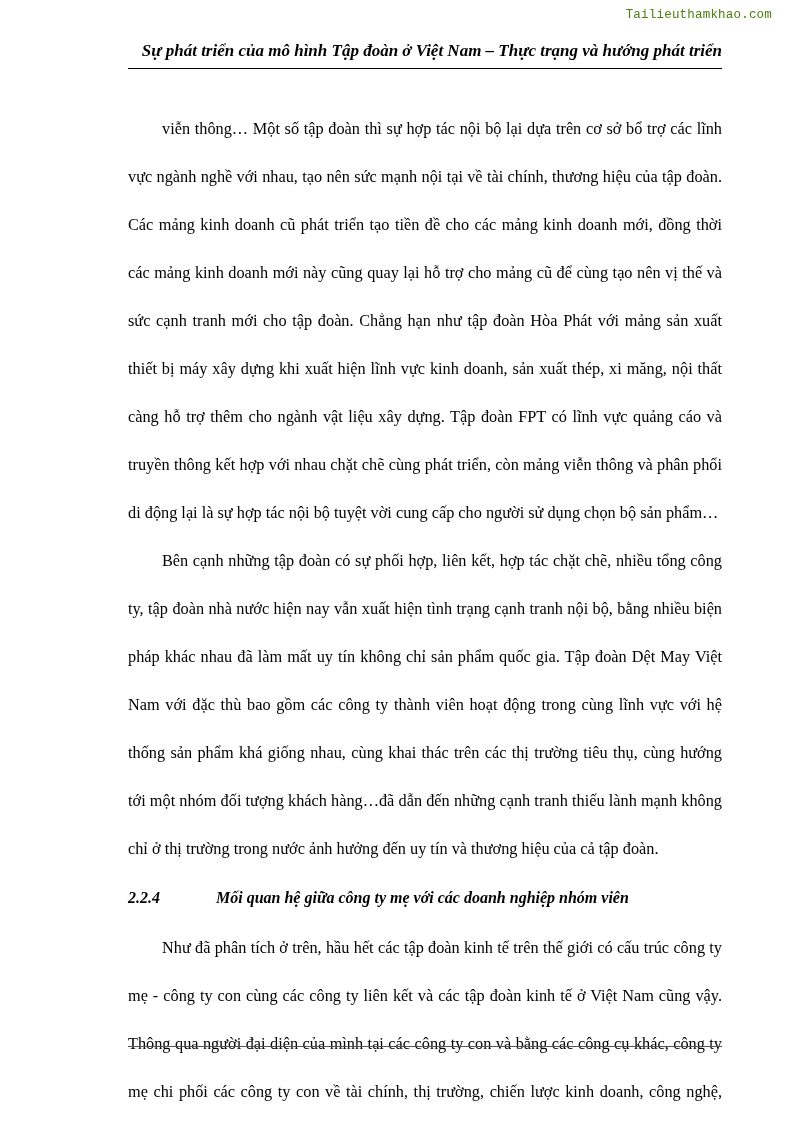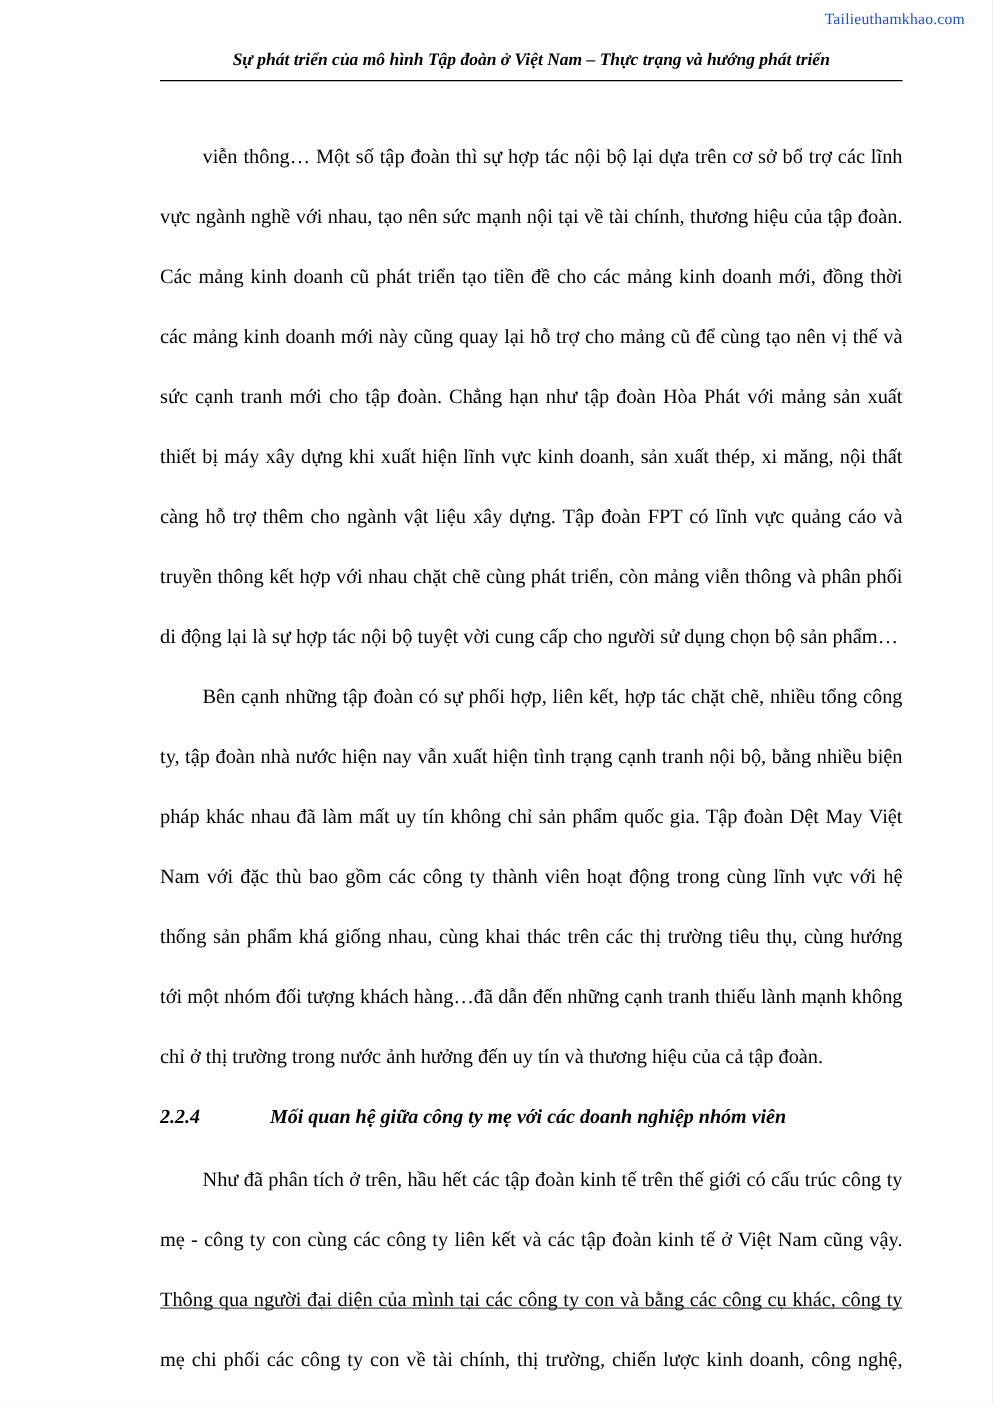--- a/index.html
+++ b/index.html
@@ -15,36 +15,36 @@
     margin: 0 auto;
     overflow: hidden;
     font-family: "Liberation Serif", "DejaVu Serif", serif;
     color: #000000;
     box-sizing: border-box;
   }
   .watermark {
     position: absolute;
     top: 8px;
     right: 22px;
-    font-family: Liberation Serif, serif;
+    font-family: Liberation Mono, monospace;
     font-size: 12.5px;
-    color: #1d4ed8;
+    color: #4d7c0f;
     letter-spacing: 0.2px;
   }
   .content {
     position: absolute;
     left: 128px;
     top: 40px;
     width: 594px;
   }
   .header-line {
     font-style: italic;
     font-weight: bold;
-    font-size: 14px;
-    text-align: center;
+    font-size: 17px;
+    text-align: right;
     line-height: 1.3;
     padding-bottom: 6px;
   }
   .rule {
     border: 0;
     border-top: 1.6px solid #000;
     margin: 0;
     width: 100%;
   }
   .rule.thin {

